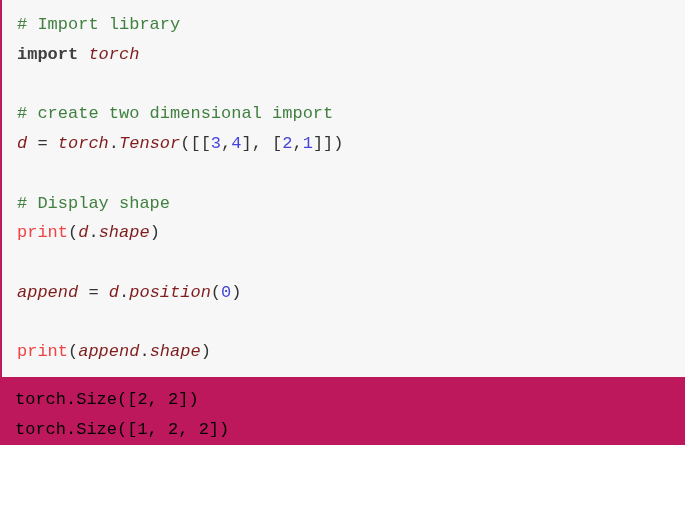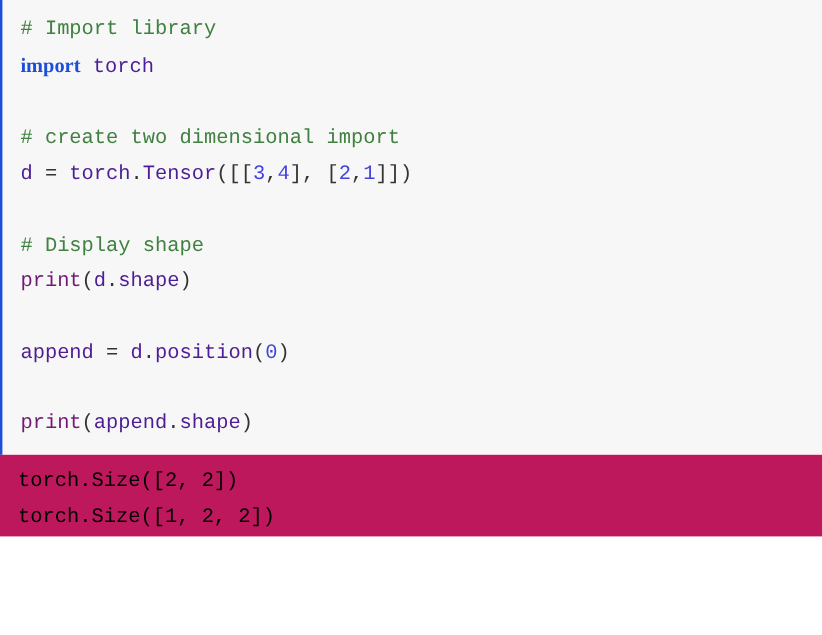--- a/index.html
+++ b/index.html
@@ -7,31 +7,31 @@
       font-family: Consolas, Monaco, 'Courier New', monospace;
       font-size: 17px;
       line-height: 1.75;
       background: #ffffff;
       width: 685px;
       height: 529px;
     }
     .code-block {
       background: #f7f7f7;
       padding: 10px 15px 10px 15px;
-      border-left: 2px solid #1d4ed8;
+      border-left: 2px solid #be185d;
     }
     .output-block {
       background: #be185d;
       padding: 8px 15px 0 15px;
     }
     .line { white-space: pre; }
     .comment { color: #408040; }
-    .import-kw { color: #1d4ed8; font-weight: bold; font-family: Liberation Serif, serif; }
-    .builtin { color: #701a75; }
-    .identifier { color: #4c1d95; }
+    .import-kw { color: #404040; font-weight: bold; }
+    .builtin { color: #ef4444; }
+    .identifier { color: #7f1d1d; font-style: italic; }
     .paren { color: #333333; }
     .number { color: #4444dd; }
     .operator { color: #333333; }
     .plain { color: #000000; }
     .highlight-bg { background-color: #eef4f8; }
   </style>
 </head>
 <body>
 
 <div class="code-block">

